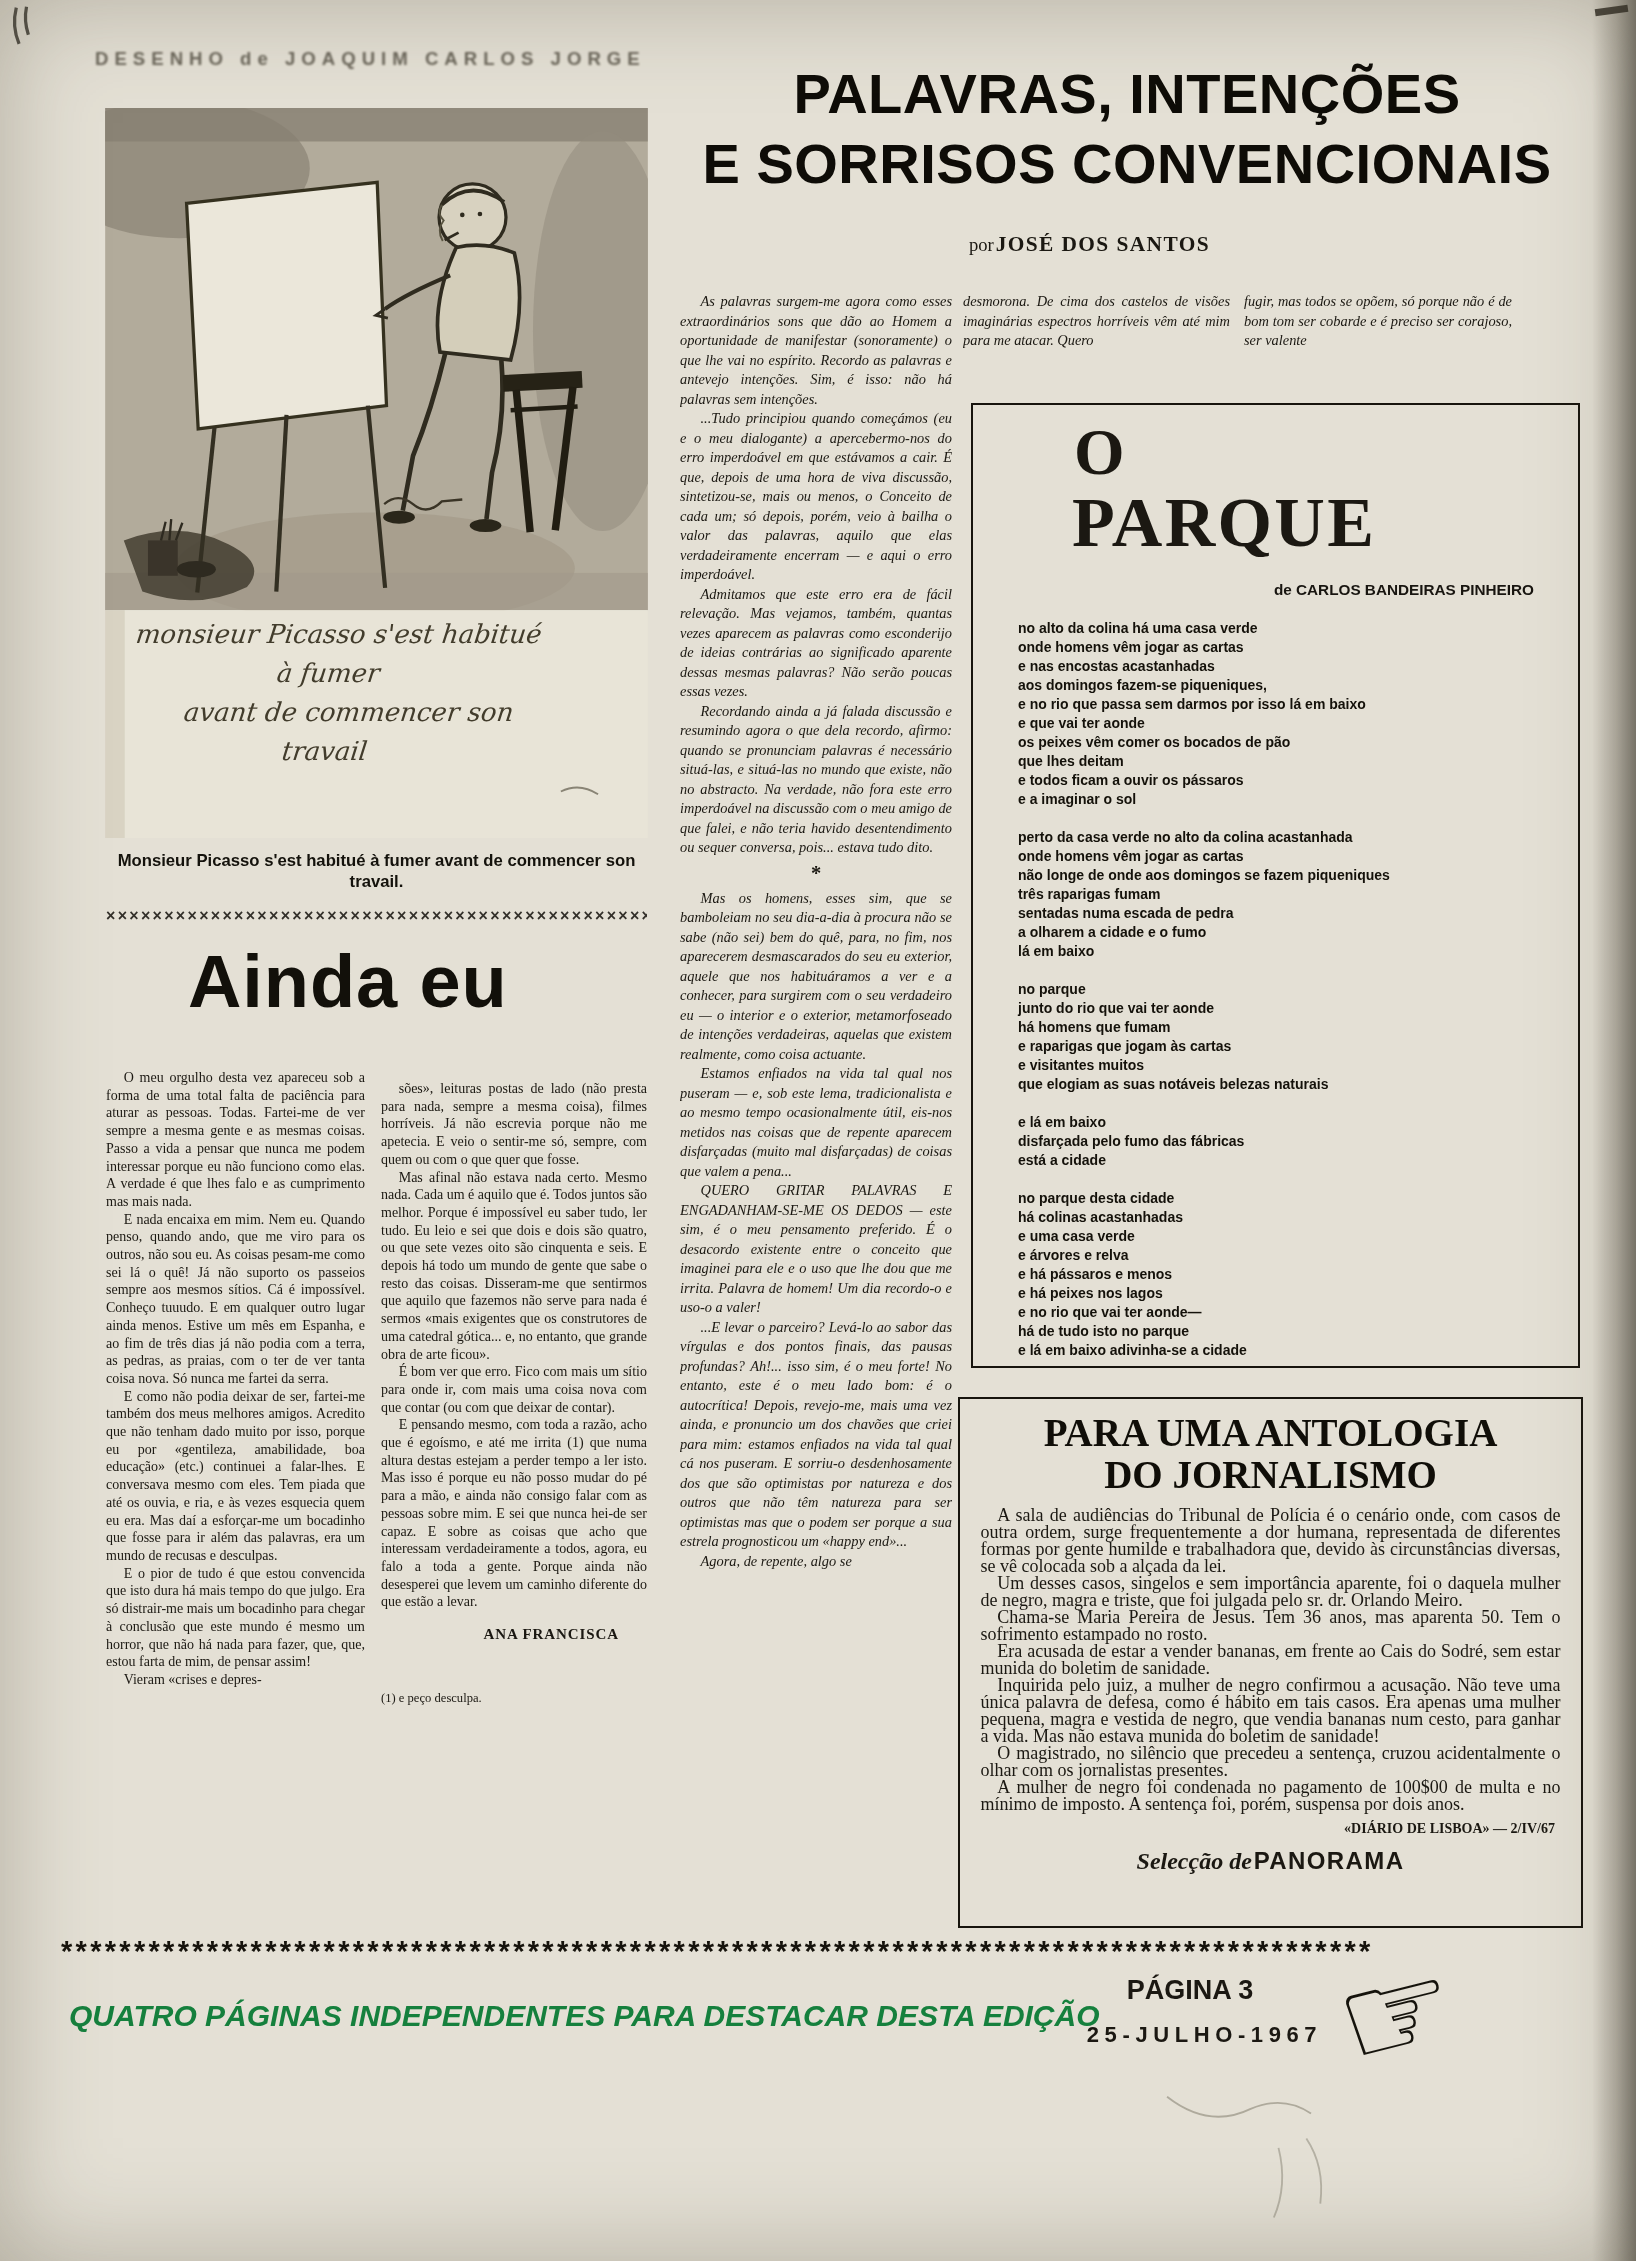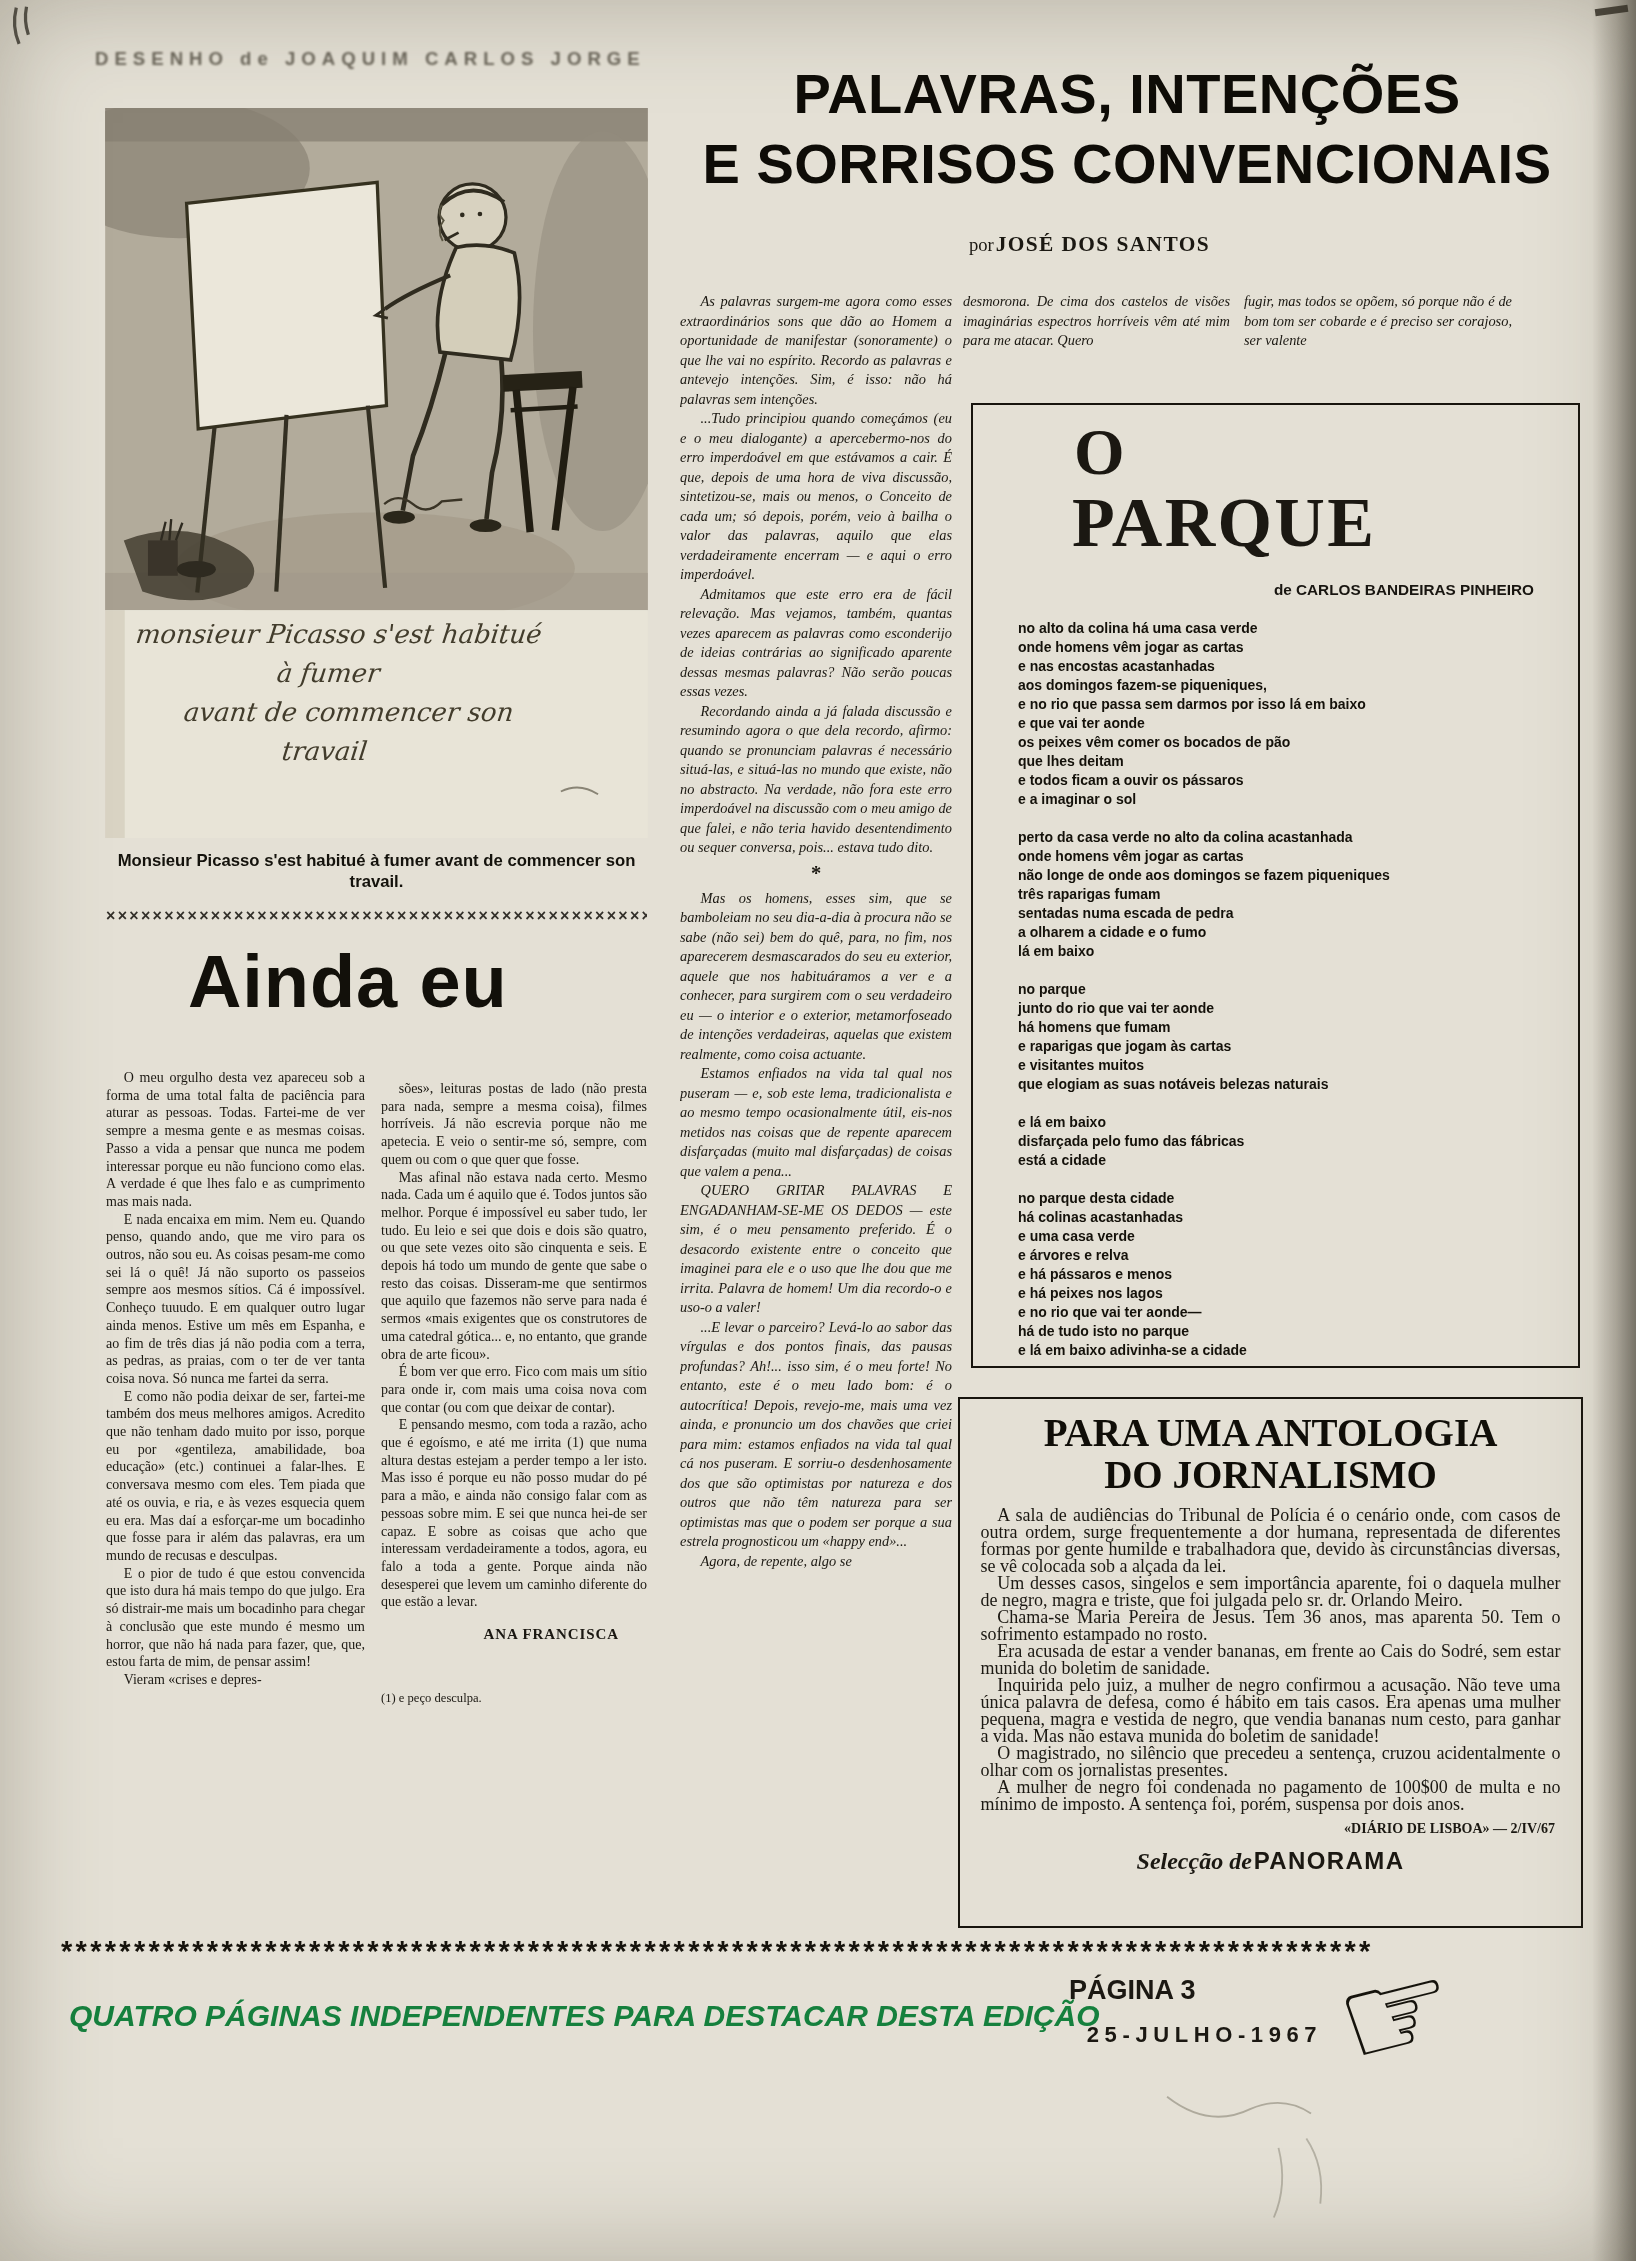--- a/index.html
+++ b/index.html
@@ -83,21 +83,21 @@
   .anto-select { margin-top:9.3px; text-align:center; }
   .sel-pre { font:italic 700 24px "Liberation Serif", serif; }
   .sel-name { font:700 24px "Liberation Sans", sans-serif; letter-spacing:1.4px; }
 
   
   .star-row { position:absolute; left:61px; top:1937px; width:1524px; overflow:hidden;
     white-space:nowrap; font:700 29px/29px "Liberation Sans", sans-serif;
     letter-spacing:3.3px; color:#16130c; }
   .banner { position:absolute; left:69px; top:1983px; width:1023px; white-space:nowrap;
     font:italic 700 30px/33px "Liberation Sans", sans-serif; color:#15803d;margin-top:16px; }
-  .pagina { position:absolute; left:1069px; top:1975px; width:242px; 
+  .pagina { position:absolute; left:1069px; top:1975px; width:242px; text-align:center;
     font:700 27px "Liberation Sans", sans-serif; }
   .date { position:absolute; left:1037px; top:2022px; width:335px; text-align:center;
     font:700 22px "Liberation Sans", sans-serif; letter-spacing:5.6px; }
   .hand { position:absolute; left:1339px; top:1949px; font-size:130px; line-height:1;
     transform:rotate(-14deg); color:#15130c; font-family:"DejaVu Sans", sans-serif; }
 
   
   .scan-edge { position:absolute; right:0; top:0; width:44px; height:100%;
     background:linear-gradient(to right, rgba(0,0,0,0), rgba(72,66,54,.30) 55%, rgba(42,38,30,.55)); }
   .corner-mark { position:absolute; right:8.4px; top:6.5px; width:33px; height:6.5px;

